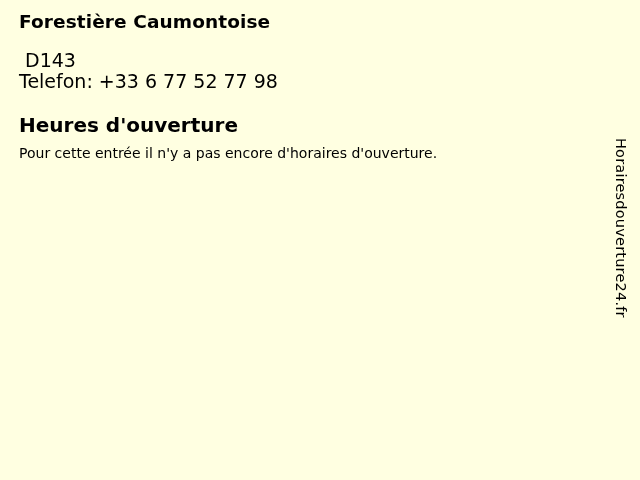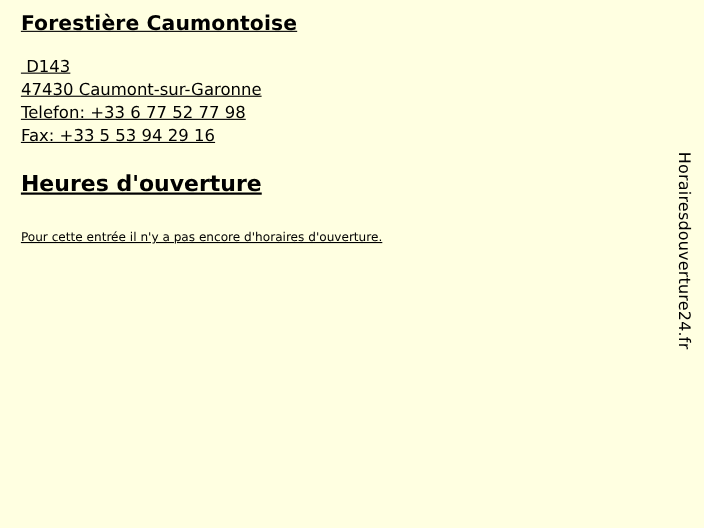--- a/index.html
+++ b/index.html
@@ -20,45 +20,44 @@
     left: 0;
     top: 0;
     width: 640px;
     height: 480px;
   }
   .content {
     position: absolute;
     left: 19px;
     top: 10px;
     width: 580px;
-    text-decoration: underline;
   }
   .business-title {
     font-size: 18.5px;
     font-weight: bold;
     line-height: 24px;
     margin: 0 0 16px 0;
     letter-spacing: 0.1px;
   }
   .addr-line {
-    font-size: 15px;
+    font-size: 19px;
     line-height: 21px;
     margin: 0;
     white-space: pre;
   }
   .section-title {
     font-size: 20px;
     font-weight: bold;
     margin: 22px 0 0 0;
     line-height: 22px;
   }
   .section-body {
-    font-size: 11px;
+    font-size: 14px;
     line-height: 22px;
-    margin: 27px 0 0 0;
+    margin: 6px 0 0 0;
   }
   .vertical-brand {
     position: absolute;
     left: 612px;
     top: 138px;
     font-size: 14.5px;
     line-height: 18px;
     writing-mode: vertical-rl;
     text-orientation: mixed;
     white-space: nowrap;
@@ -69,25 +68,23 @@
 <body>
 
 <div class="page">
 
   <div class="content">
 
     <h1 class="business-title">Forestière Caumontoise</h1>
 
     <p class="addr-line"> D143</p>
 
-    <p class="addr-line">47430 Caumont-sur-Garonne</p>
 
     <p class="addr-line">Telefon: +33 6 77 52 77 98</p>
 
-    <p class="addr-line">Fax: +33 5 53 94 29 16</p>
 
 
     <h2 class="section-title">Heures d'ouverture</h2>
 
     <p class="section-body">Pour cette entrée il n'y a pas encore d'horaires d'ouverture.</p>
 
   </div>
 
   <div class="vertical-brand">Horairesdouverture24.fr</div>
 

